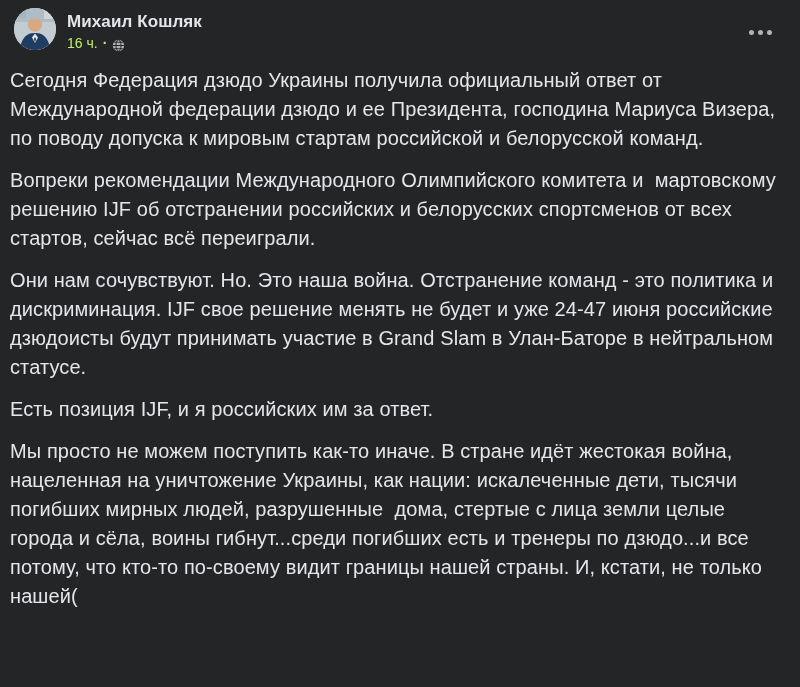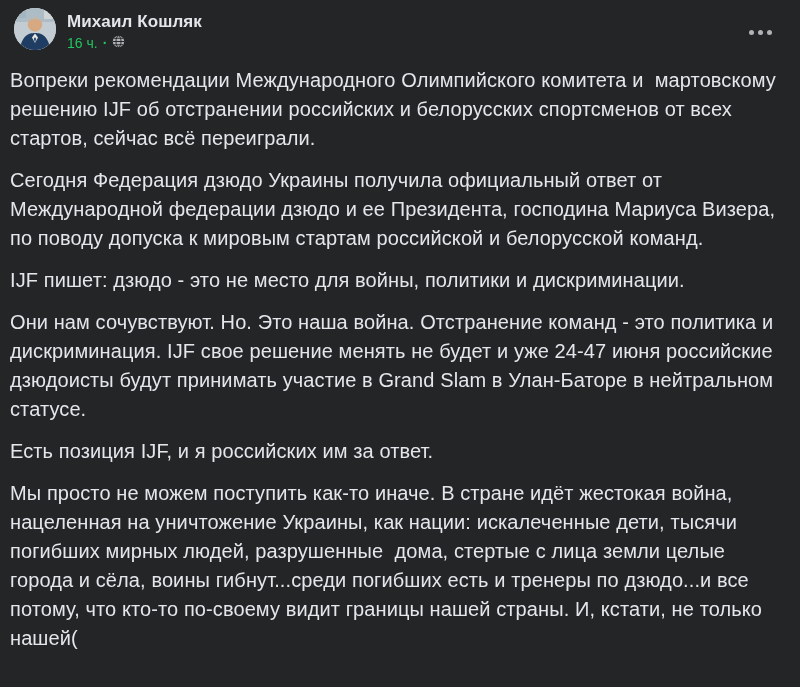--- a/index.html
+++ b/index.html
@@ -43,24 +43,24 @@
   .author-name {
     font-size: 17px;
     font-weight: 700;
     color: #e4e6eb;
     line-height: 21px;
     letter-spacing: 0.1px;
     cursor: pointer;
   }
   .post-meta {
     display: flex;
-    align-items: flex-start;
+    align-items: flex-end;
     margin-top: 2px;
     font-size: 14px;
-    color: #22c55e;
+    color: #bef264;
     line-height: 18px;
     cursor: pointer;
   }
   .post-meta .sep {
     margin: 0 5px;
     font-weight: 700;
   }
   .globe-icon { display: inline-flex; margin-top: 1px; }
   .more-button {
     position: absolute;
@@ -133,22 +133,21 @@
     </div>
 
     <div class="more-button" title="">
       <i></i>
       <i></i>
       <i></i>
     </div>
   </header>
 
   <div class="post-body">
+    <div class="post-paragraph">Сегодня Федерация дзюдо Украины получила официальный ответ от Международной федерации дзюдо и ее Президента, господина Мариуса Визера, по поводу допуска к мировым стартам российской и белорусской команд.</div>
     <div class="post-paragraph">Вопреки рекомендации Международного Олимпийского комитета и  мартовскому решению IJF об отстранении российских и белорусских спортсменов от всех стартов, сейчас всё переиграли.</div>
-    <div class="post-paragraph">Сегодня Федерация дзюдо Украины получила официальный ответ от Международной федерации дзюдо и ее Президента, господина Мариуса Визера, по поводу допуска к мировым стартам российской и белорусской команд.</div>
-    <div class="post-paragraph">IJF пишет: дзюдо - это не место для войны, политики и дискриминации.</div>
     <div class="post-paragraph">Они нам сочувствуют. Но. Это наша война. Отстранение команд - это политика и дискриминация. IJF свое решение менять не будет и уже 24-47 июня российские дзюдоисты будут принимать участие в Grand Slam в Улан-Баторе в нейтральном статусе.</div>
     <div class="post-paragraph">Есть позиция IJF, и я российских им за ответ.</div>
     <div class="post-paragraph">Мы просто не можем поступить как-то иначе. В стране идёт жестокая война, нацеленная на уничтожение Украины, как нации: искалеченные дети, тысячи погибших мирных людей, разрушенные  дома, стертые с лица земли целые города и сёла, воины гибнут...среди погибших есть и тренеры по дзюдо...и все потому, что кто-то по-своему видит границы нашей страны. И, кстати, не только нашей(</div>
 
   </div>
 
 </article>
 
 </body></html>

